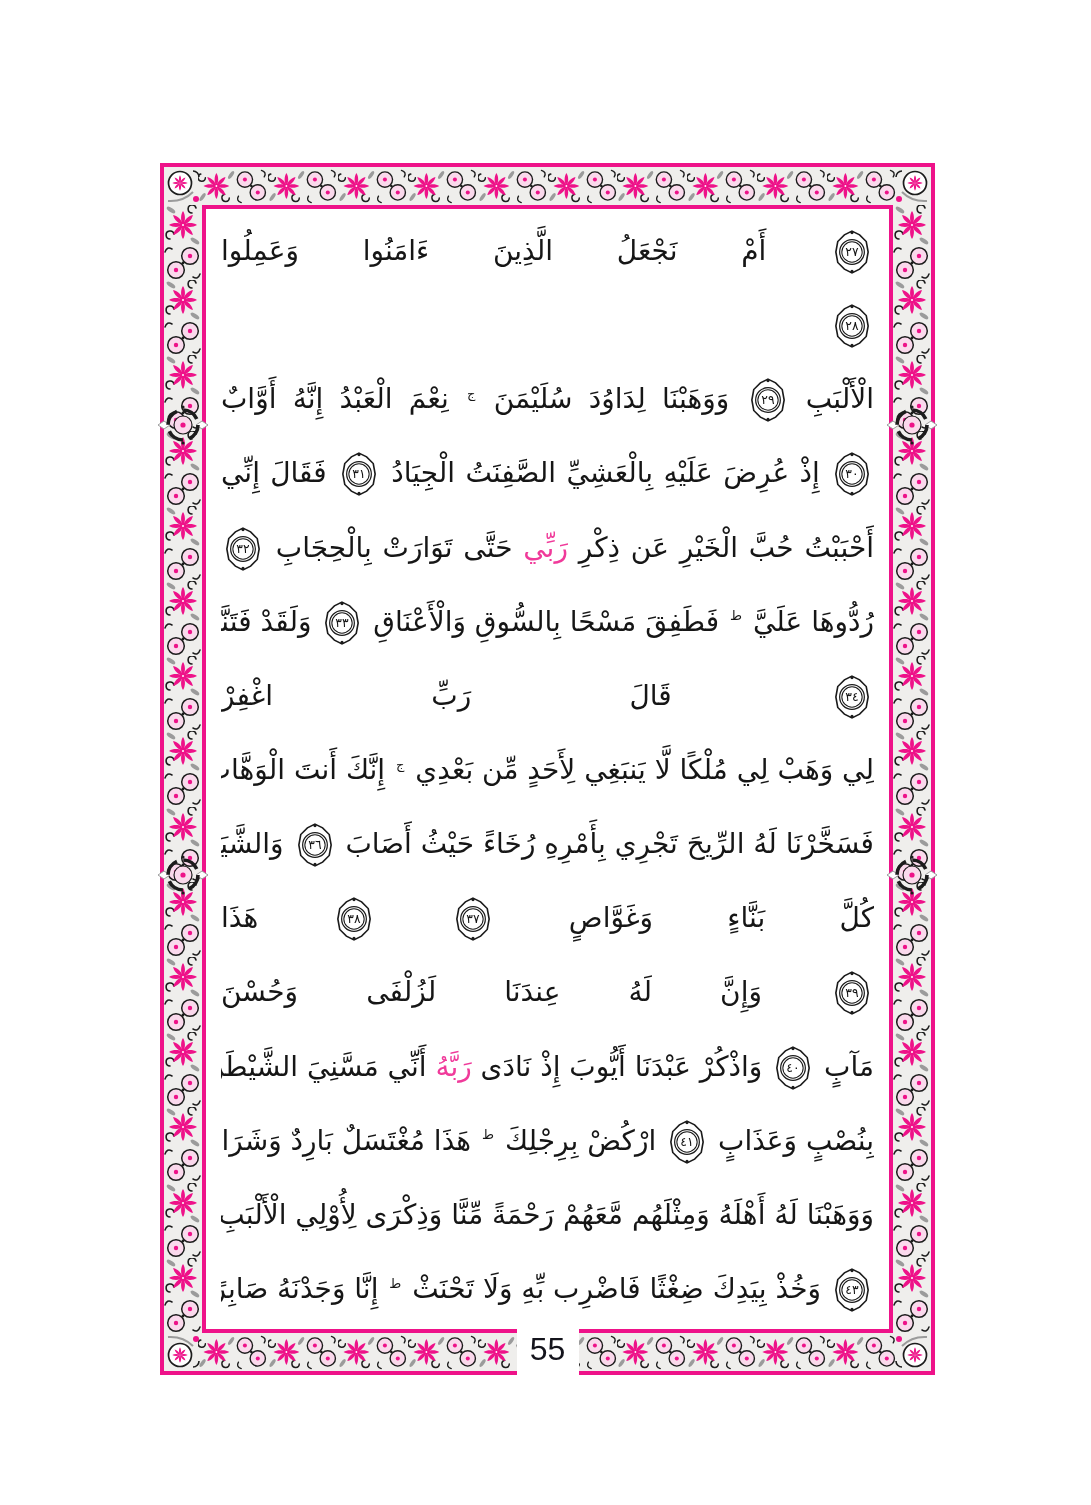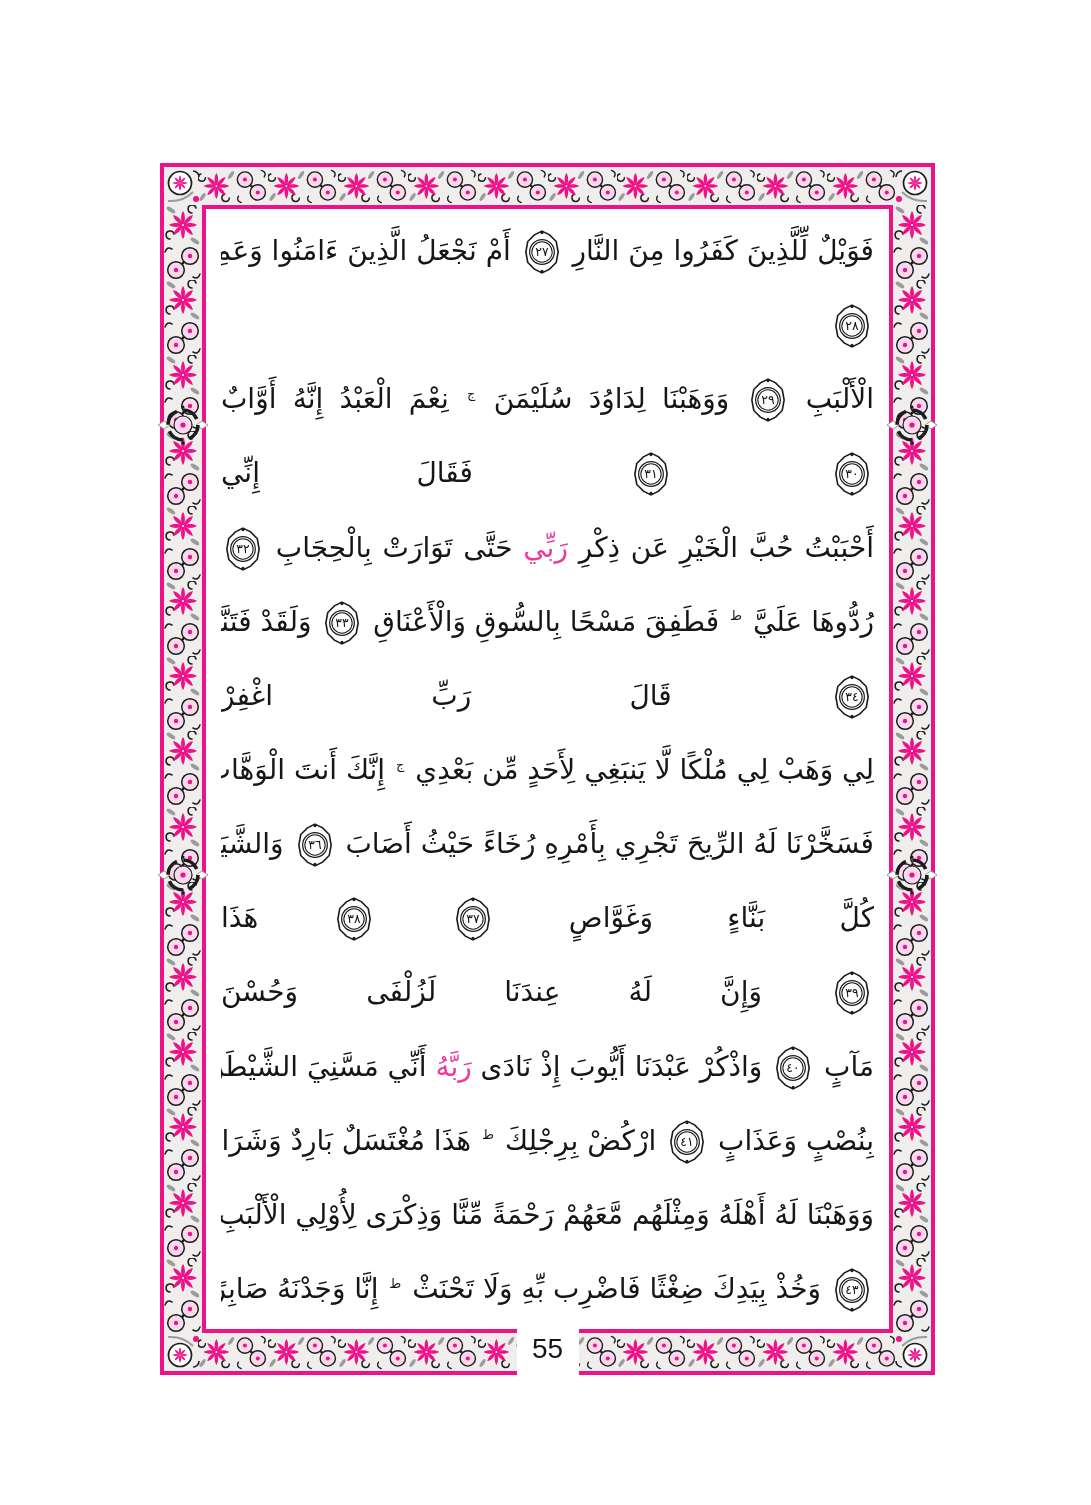--- a/index.html
+++ b/index.html
@@ -56,21 +56,21 @@
   .verse{display:inline-block;vertical-align:middle;margin:0 3px;}
   .verse svg{display:block;}
   svg text{font-family:"DejaVu Sans",sans-serif;}
   
   .page-gap{
     position:absolute;left:50%;bottom:-4px;transform:translateX(-50%);
     width:62px;height:52px;background:#ffffff;z-index:6;
     display:flex;align-items:center;justify-content:center;
   }
   .page-number{
-    font-family:"Liberation Sans",sans-serif;font-size:28px;color:var(--pagenum);
+    font-family:"Liberation Sans",sans-serif;font-size:32px;color:var(--pagenum);
   }
   .defs-holder{position:absolute;width:0;height:0;overflow:hidden;}
 </style>
 </head>
 <body>
 
 <svg class="defs-holder" aria-hidden="true">
   <defs>
     <g id="flower8">
       <g fill="#ee1289">
@@ -314,21 +314,21 @@
         <use href="#medal"></use>
       </svg>
     <svg class="medallion mr p1" viewBox="0 0 52 48">
         <use href="#medal"></use>
       </svg>
     <svg class="medallion mr p2" viewBox="0 0 52 48">
         <use href="#medal"></use>
       </svg>
 
     <div class="content">
-        <div class="line"><span>فَوَيْلٌ لِّلَّذِينَ كَفَرُوا مِنَ النَّارِ</span> <span class="verse"><svg viewBox="0 0 40 46" width="38" height="44">
+        <div class="line"> <span class="verse"><svg viewBox="0 0 40 46" width="38" height="44">
               <polygon points="20,1 28,5 35,12 37,23 35,34 28,41 20,45 12,41 5,34 3,23 5,12 12,5" fill="#ffffff" stroke="#1b1b1b" stroke-width="1.7"></polygon>
               <circle cx="20" cy="23" r="13" fill="none" stroke="#1b1b1b" stroke-width="1.3"></circle>
               <circle cx="20" cy="23" r="10.7" fill="none" stroke="#1b1b1b" stroke-width="1.1"></circle>
               <circle cx="20" cy="2.5" r="1.7" fill="#1b1b1b"></circle>
               <circle cx="20" cy="43.5" r="1.7" fill="#1b1b1b"></circle>
               <text x="20" y="23.5" text-anchor="middle" dominant-baseline="central" font-size="13" fill="#111111">٢٧</text>
             </svg></span> <span>أَمْ نَجْعَلُ الَّذِينَ ءَامَنُوا وَعَمِلُوا</span> </div>
         <div class="line"><span class="verse"><svg viewBox="0 0 40 46" width="38" height="44">
               <polygon points="20,1 28,5 35,12 37,23 35,34 28,41 20,45 12,41 5,34 3,23 5,12 12,5" fill="#ffffff" stroke="#1b1b1b" stroke-width="1.7"></polygon>
               <circle cx="20" cy="23" r="13" fill="none" stroke="#1b1b1b" stroke-width="1.3"></circle>
@@ -345,21 +345,21 @@
               <circle cx="20" cy="43.5" r="1.7" fill="#1b1b1b"></circle>
               <text x="20" y="23.5" text-anchor="middle" dominant-baseline="central" font-size="13" fill="#111111">٢٩</text>
             </svg></span> <span>وَوَهَبْنَا لِدَاوُدَ سُلَيْمَنَ</span> <span class="waqf">ج</span> <span>نِعْمَ الْعَبْدُ إِنَّهُ أَوَّابٌ</span> </div>
         <div class="line"><span class="verse"><svg viewBox="0 0 40 46" width="38" height="44">
               <polygon points="20,1 28,5 35,12 37,23 35,34 28,41 20,45 12,41 5,34 3,23 5,12 12,5" fill="#ffffff" stroke="#1b1b1b" stroke-width="1.7"></polygon>
               <circle cx="20" cy="23" r="13" fill="none" stroke="#1b1b1b" stroke-width="1.3"></circle>
               <circle cx="20" cy="23" r="10.7" fill="none" stroke="#1b1b1b" stroke-width="1.1"></circle>
               <circle cx="20" cy="2.5" r="1.7" fill="#1b1b1b"></circle>
               <circle cx="20" cy="43.5" r="1.7" fill="#1b1b1b"></circle>
               <text x="20" y="23.5" text-anchor="middle" dominant-baseline="central" font-size="13" fill="#111111">٣٠</text>
-            </svg></span>  <span class="verse"><svg viewBox="0 0 40 46" width="38" height="44">
+            </svg></span> <span>إِذْ عُرِضَ عَلَيْهِ بِالْعَشِيِّ الصَّفِنَتُ الْجِيَادُ</span> <span class="verse"><svg viewBox="0 0 40 46" width="38" height="44">
               <polygon points="20,1 28,5 35,12 37,23 35,34 28,41 20,45 12,41 5,34 3,23 5,12 12,5" fill="#ffffff" stroke="#1b1b1b" stroke-width="1.7"></polygon>
               <circle cx="20" cy="23" r="13" fill="none" stroke="#1b1b1b" stroke-width="1.3"></circle>
               <circle cx="20" cy="23" r="10.7" fill="none" stroke="#1b1b1b" stroke-width="1.1"></circle>
               <circle cx="20" cy="2.5" r="1.7" fill="#1b1b1b"></circle>
               <circle cx="20" cy="43.5" r="1.7" fill="#1b1b1b"></circle>
               <text x="20" y="23.5" text-anchor="middle" dominant-baseline="central" font-size="13" fill="#111111">٣١</text>
             </svg></span> <span>فَقَالَ إِنِّي</span> </div>
         <div class="line"><span>أَحْبَبْتُ حُبَّ الْخَيْرِ عَن ذِكْرِ</span> <span class="hl">رَبِّي</span> <span>حَتَّى تَوَارَتْ بِالْحِجَابِ</span> <span class="verse"><svg viewBox="0 0 40 46" width="38" height="44">
               <polygon points="20,1 28,5 35,12 37,23 35,34 28,41 20,45 12,41 5,34 3,23 5,12 12,5" fill="#ffffff" stroke="#1b1b1b" stroke-width="1.7"></polygon>
               <circle cx="20" cy="23" r="13" fill="none" stroke="#1b1b1b" stroke-width="1.3"></circle>

